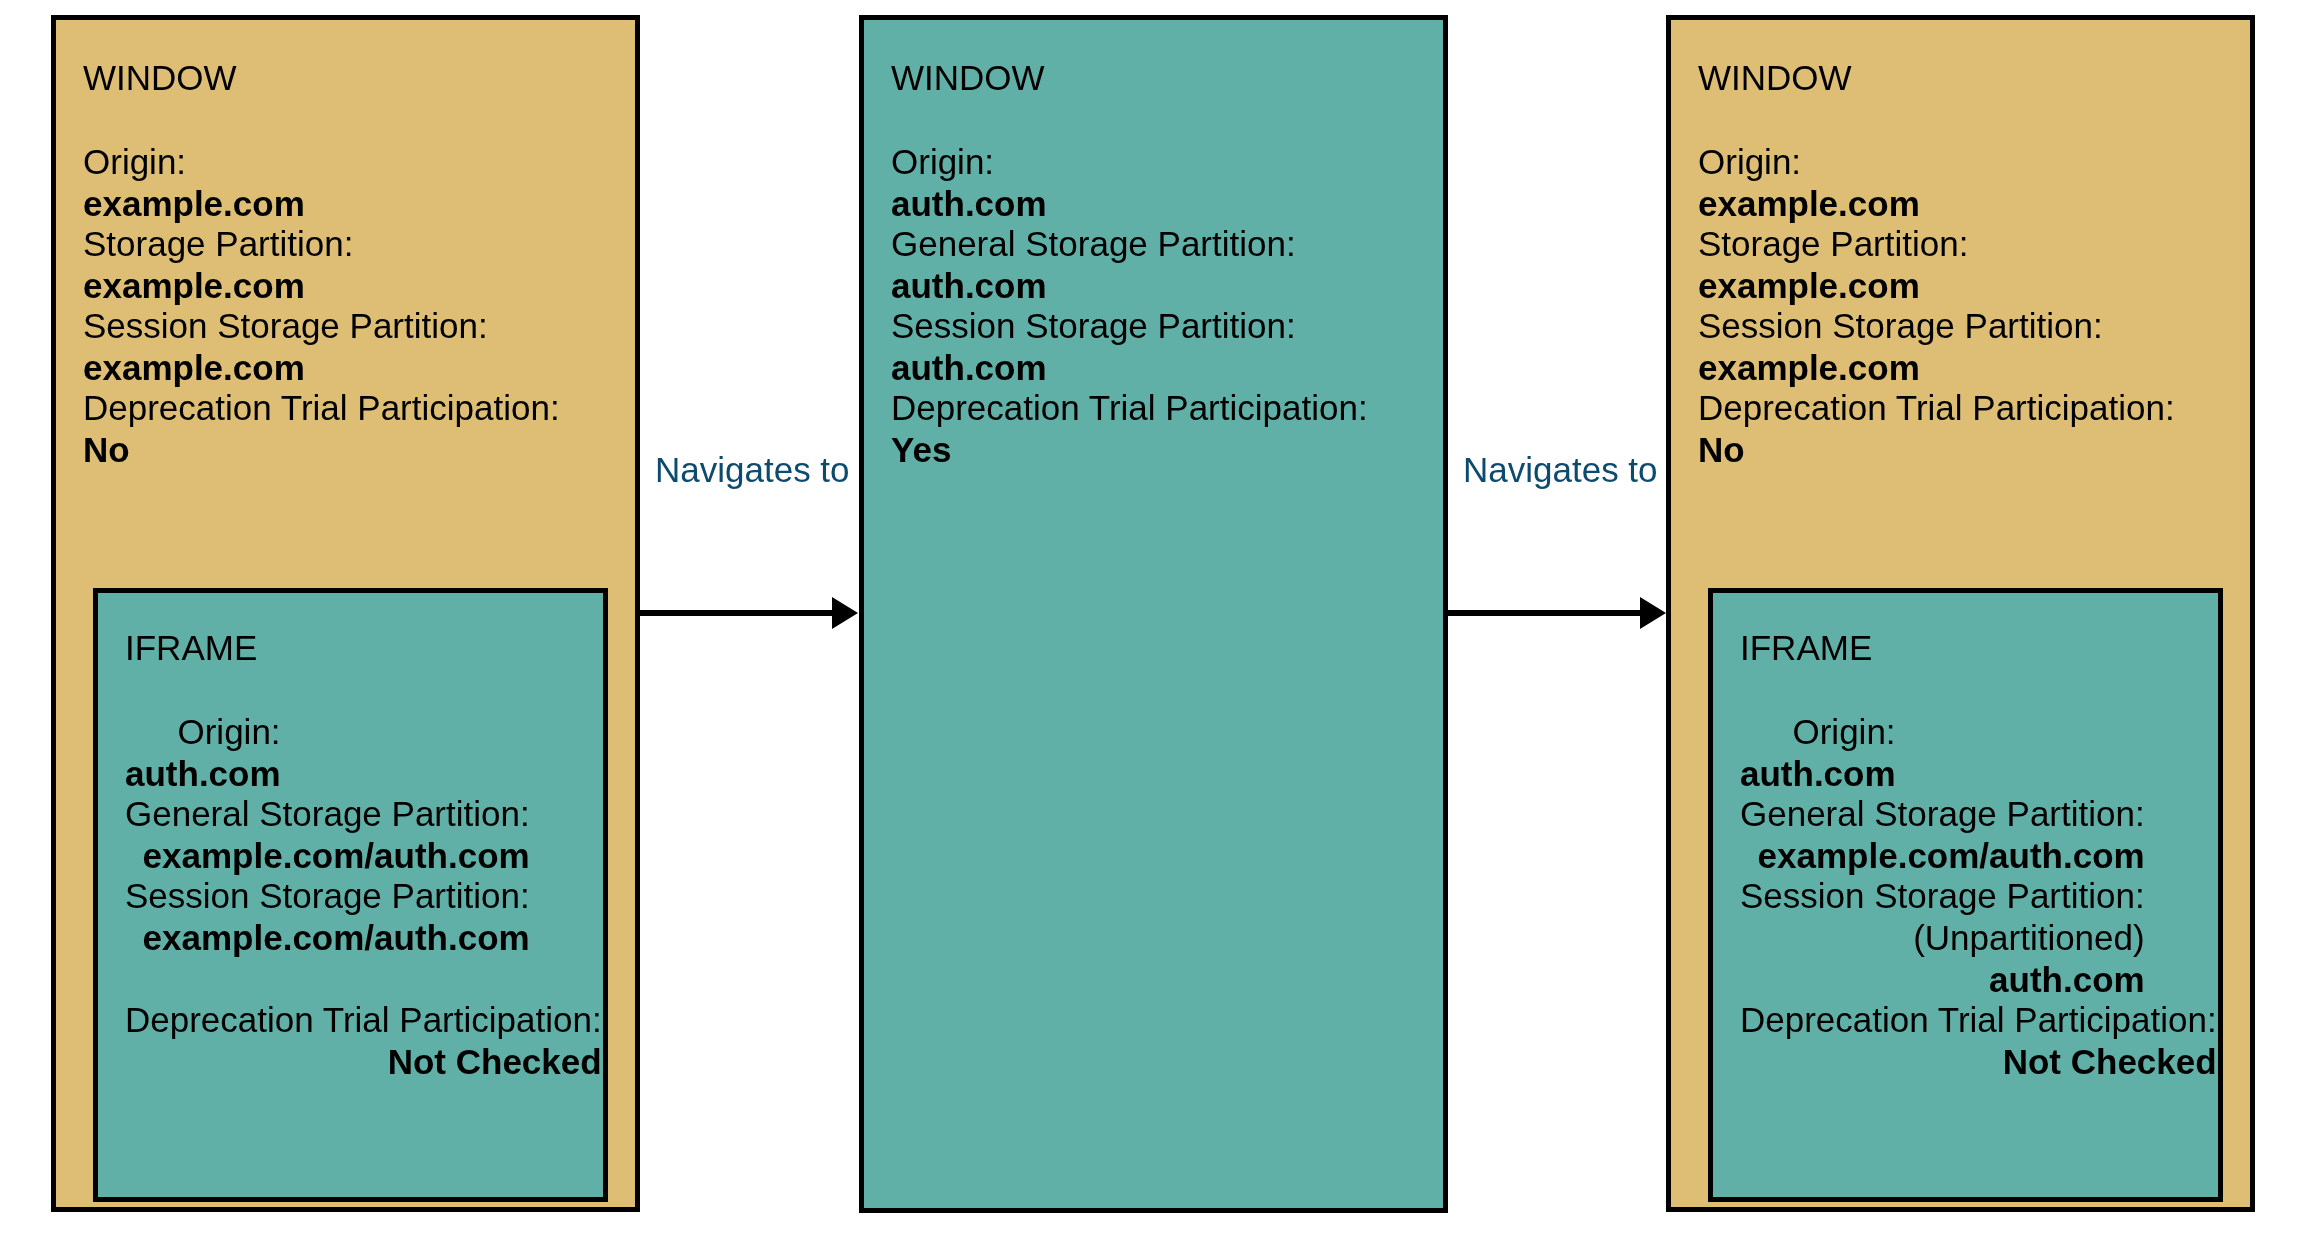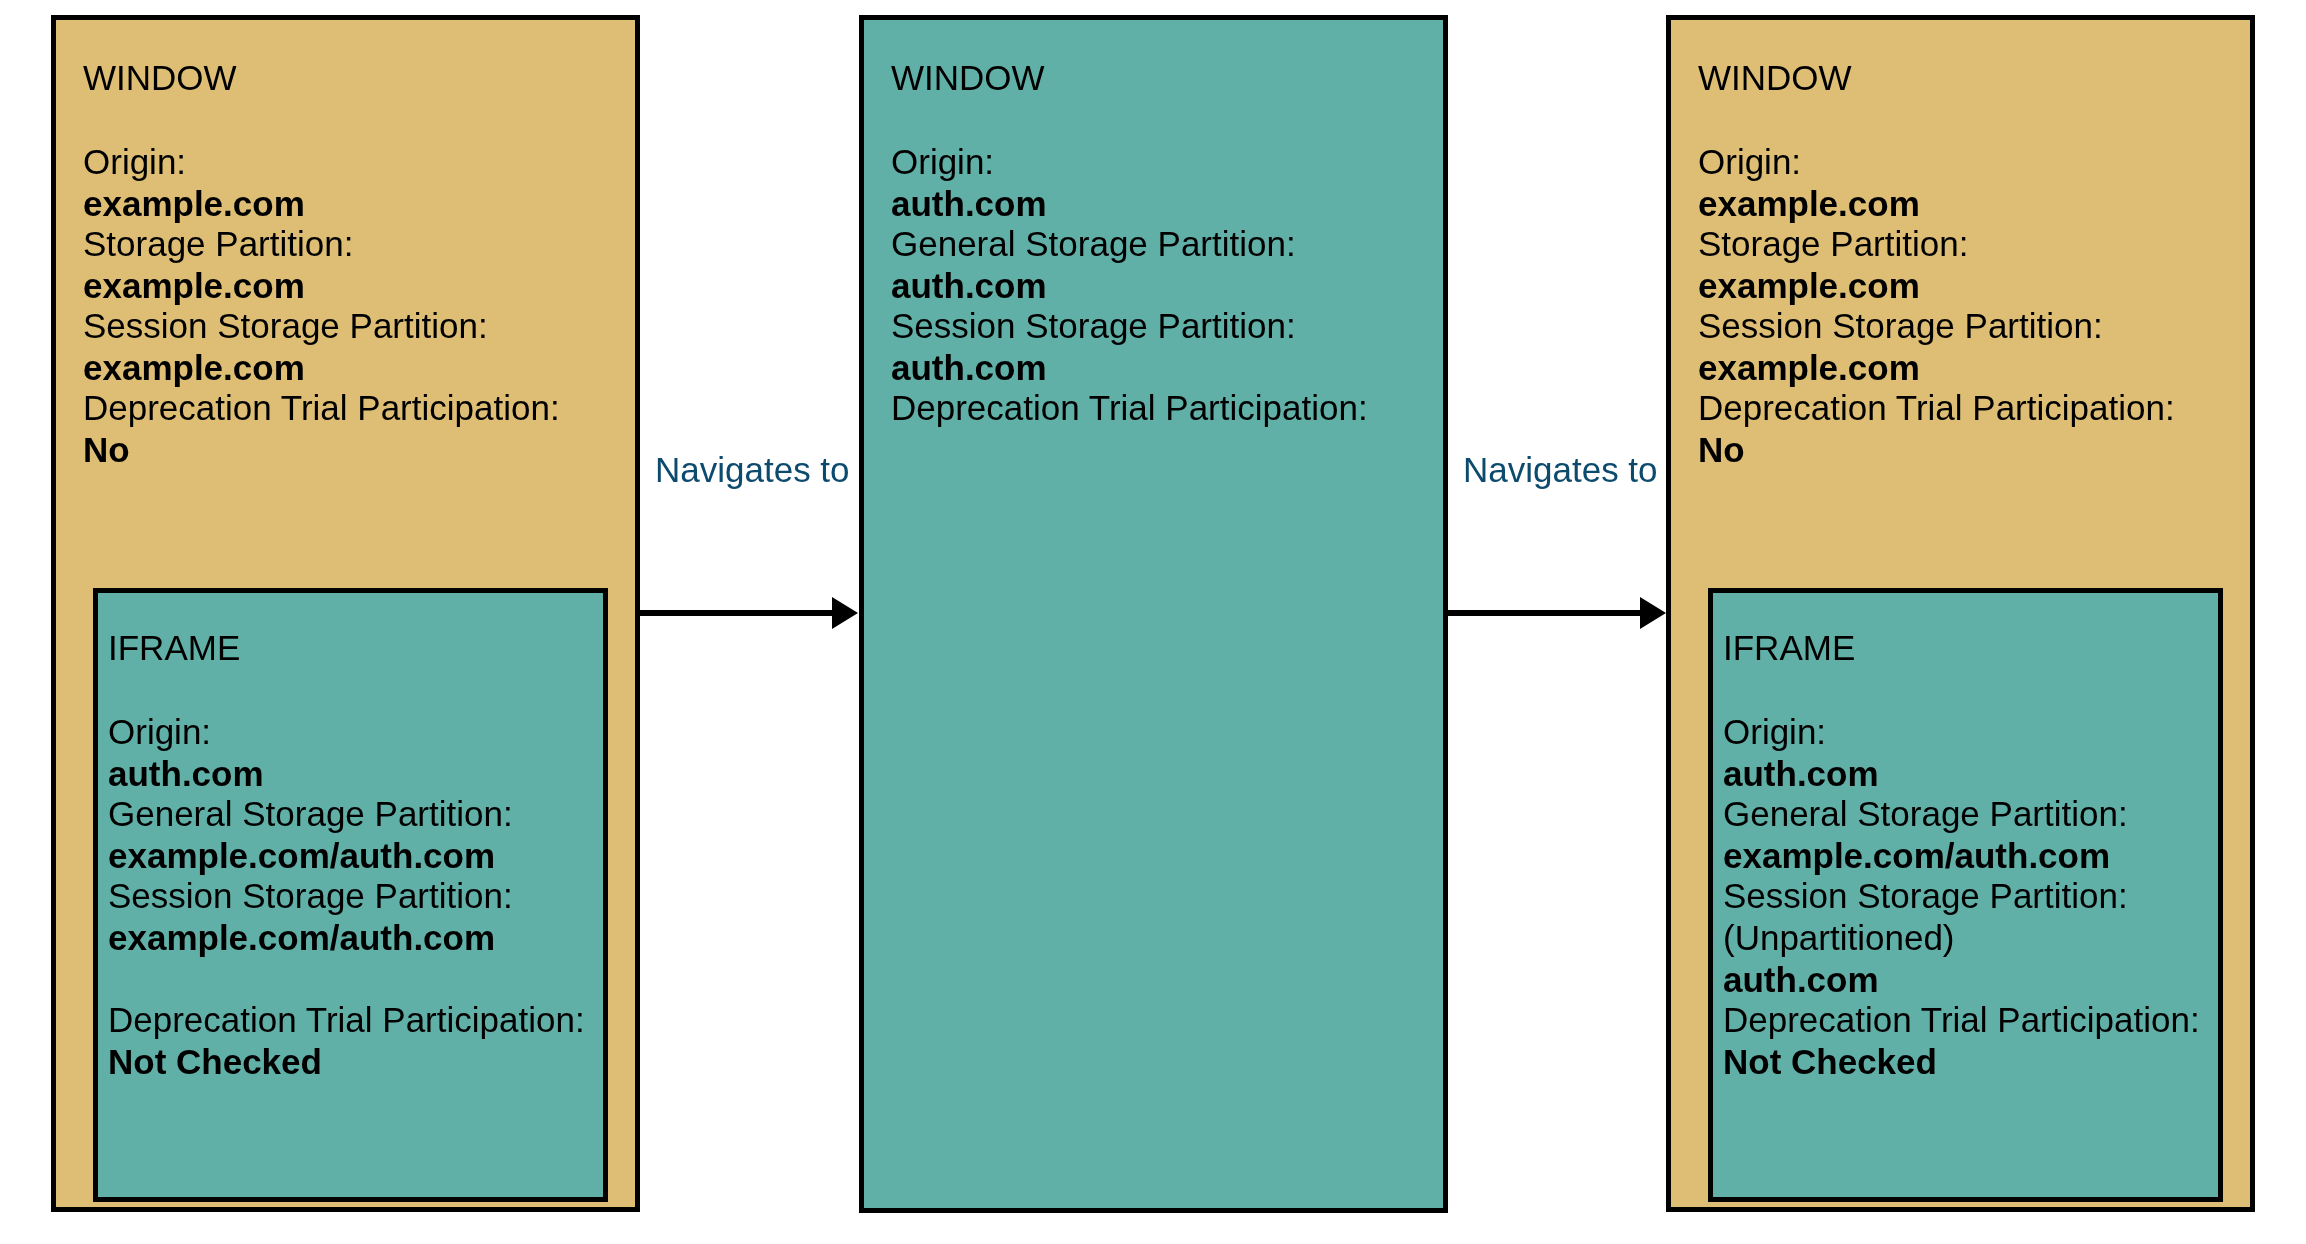--- a/index.html
+++ b/index.html
@@ -58,21 +58,21 @@
     font-size: 35px;
     line-height: 42px;
     white-space: nowrap;
   }
   .field .lbl { display: block; font-weight: normal; }
   .field .val { display: block; font-weight: bold; }
   .field .val.bold { font-weight: bold; }
 
   
   .win-text  { left: 27px; }
-  .ifr-text  { left: 10px; }
+  .ifr-text  { left: 27px; text-align: right; }
 
   
   .arrow {
     position: absolute;
     height: 6px;
     background: #000000;
   }
   .arrow-head {
     position: absolute;
     width: 0; height: 0;
@@ -166,20 +166,21 @@
       <span class="val bold">auth.com</span>
     </div>
 
     <div class="field win-text" style="top:285px;">
       <span class="lbl">Session Storage Partition:</span>
       <span class="val bold">auth.com</span>
     </div>
 
     <div class="field win-text" style="top:367px;">
       <span class="lbl">Deprecation Trial Participation:</span>
+      <span class="val bold">Yes</span>
     </div>
   </div>
 
   <div class="arrow-label" id="arrow-2-label">Navigates to</div>
   <div class="arrow" id="arrow-2-line"></div>
   <div class="arrow-head" id="arrow-2-head"></div>
 
   <div class="panel tan" id="panel-3">
     <div class="heading win-text" style="top:38px;">WINDOW</div>
 

